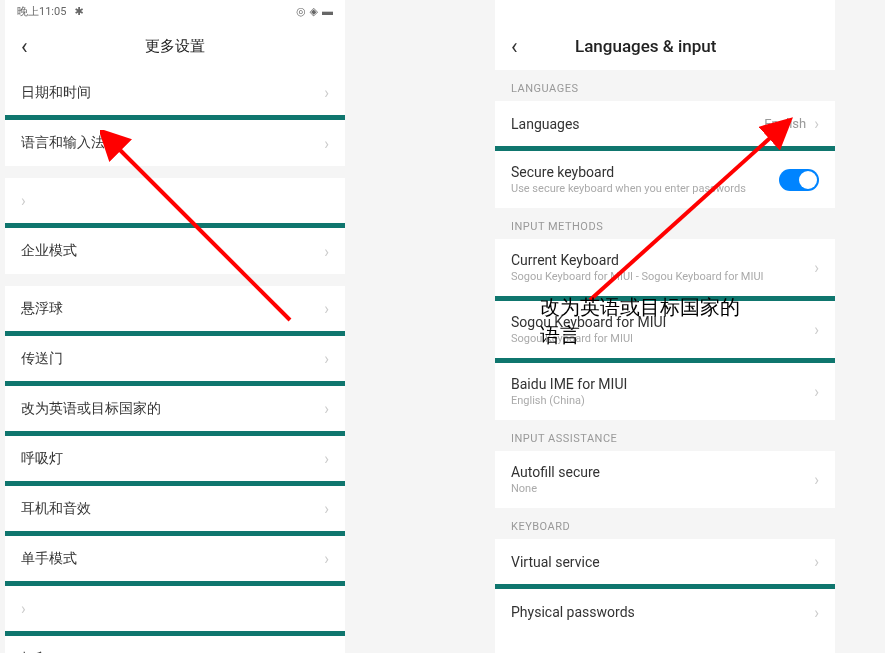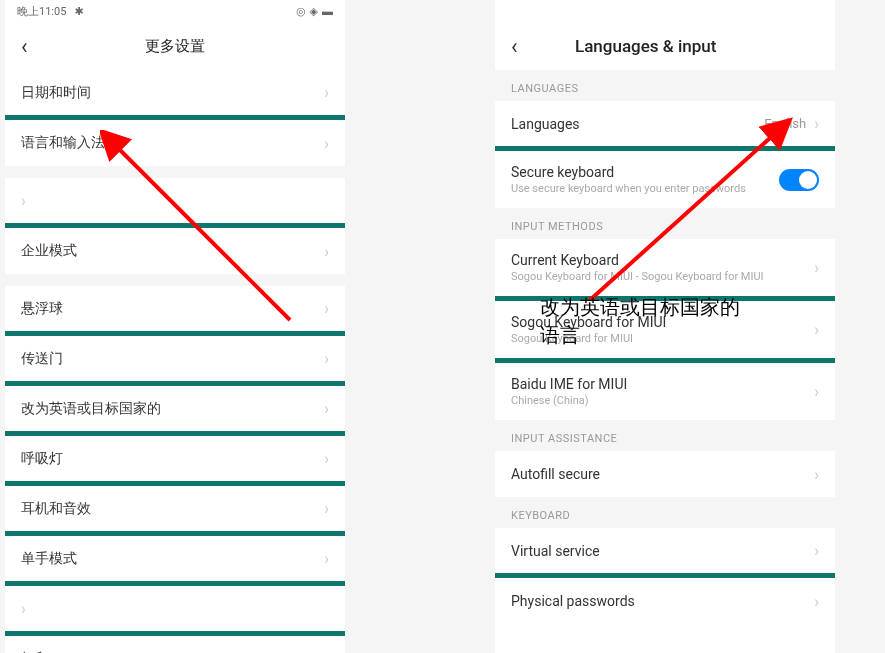--- a/index.html
+++ b/index.html
@@ -298,30 +298,31 @@
     <div class="list-item">
       <div class="list-item-content">
         <div class="list-item-title">Sogou Keyboard for MIUI</div>
         <div class="list-item-subtitle">Sogou Keyboard for MIUI</div>
       </div>
       <span class="chevron">›</span>
     </div>
     <div class="list-item">
       <div class="list-item-content">
         <div class="list-item-title">Baidu IME for MIUI</div>
-        <div class="list-item-subtitle">Chinese (China)</div>
+        <div class="list-item-subtitle">English (China)</div>
       </div>
       <span class="chevron">›</span>
     </div>
   </div>
   <div class="section-header">INPUT ASSISTANCE</div>
   <div class="list">
     <div class="list-item">
       <div class="list-item-content">
         <div class="list-item-title">Autofill secure</div>
+        <div class="list-item-subtitle">None</div>
       </div>
       <span class="chevron">›</span>
     </div>
   </div>
   <div class="section-header">KEYBOARD</div>
   <div class="list">
     <div class="list-item">
       <div class="list-item-content">
           <div class="list-item-title">Virtual service</div>
         </div>

